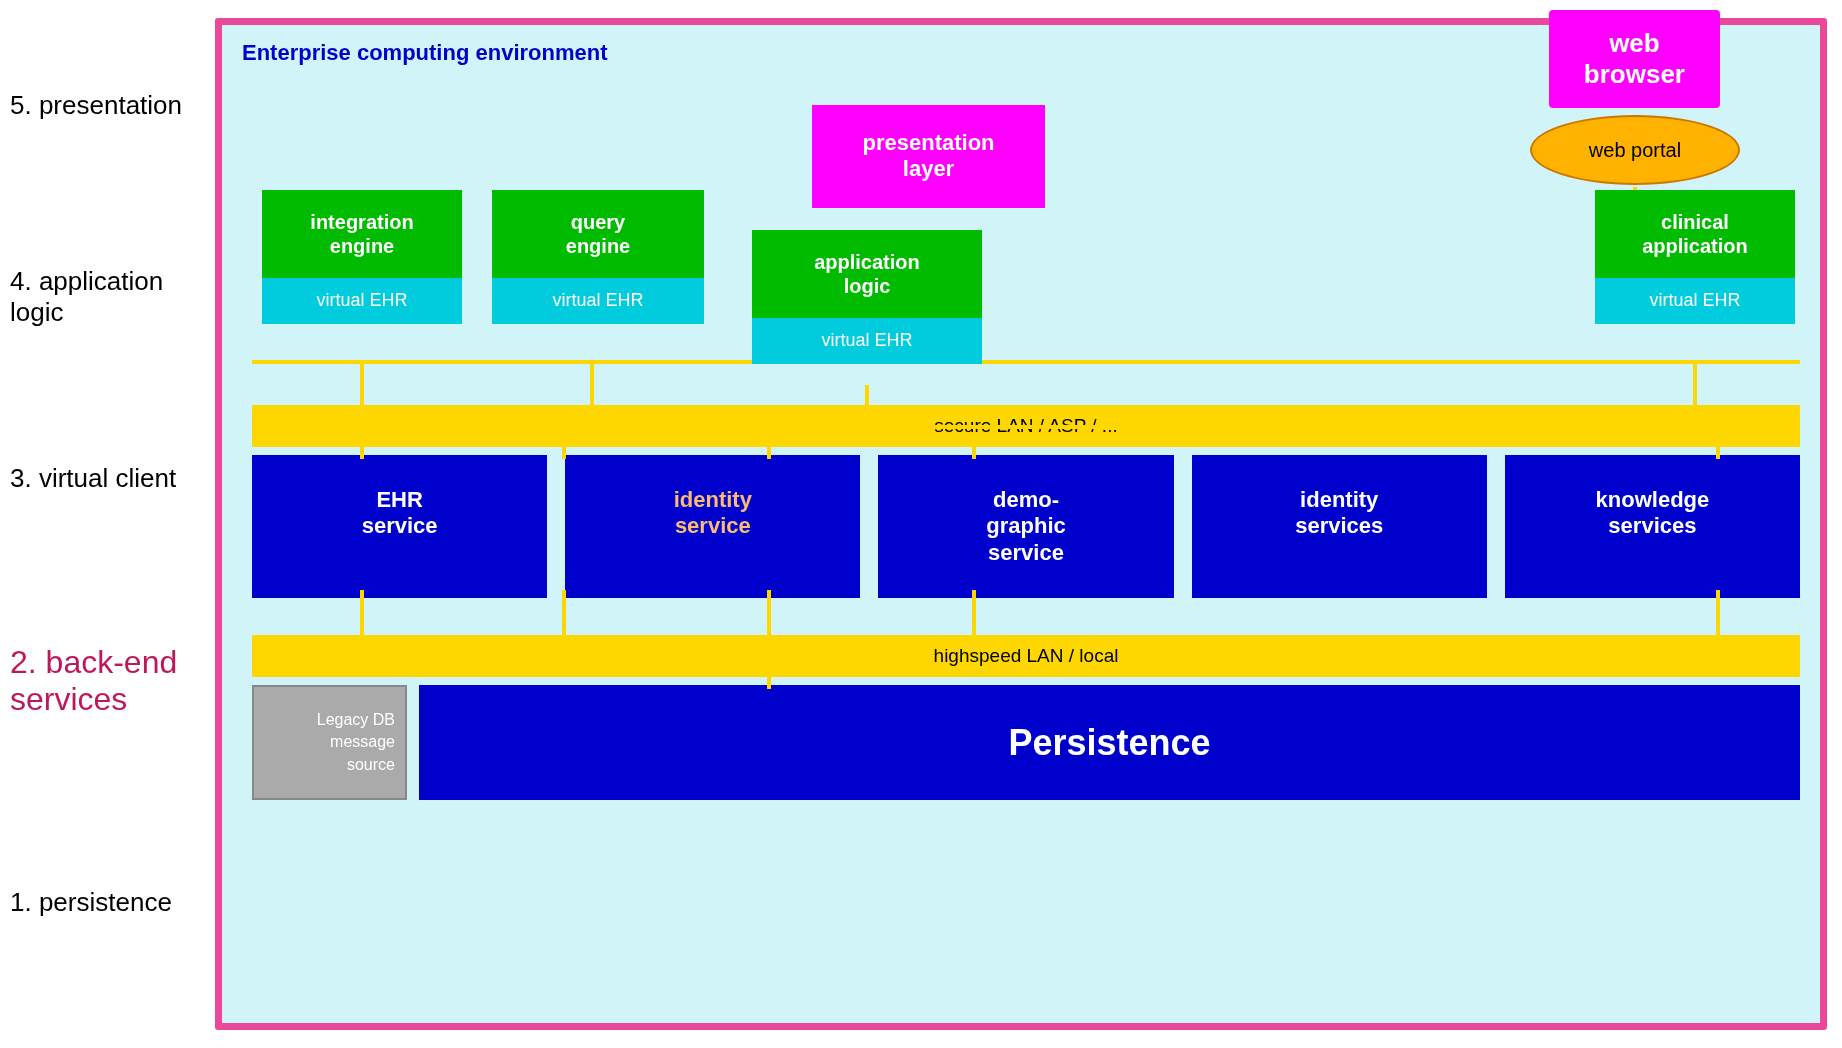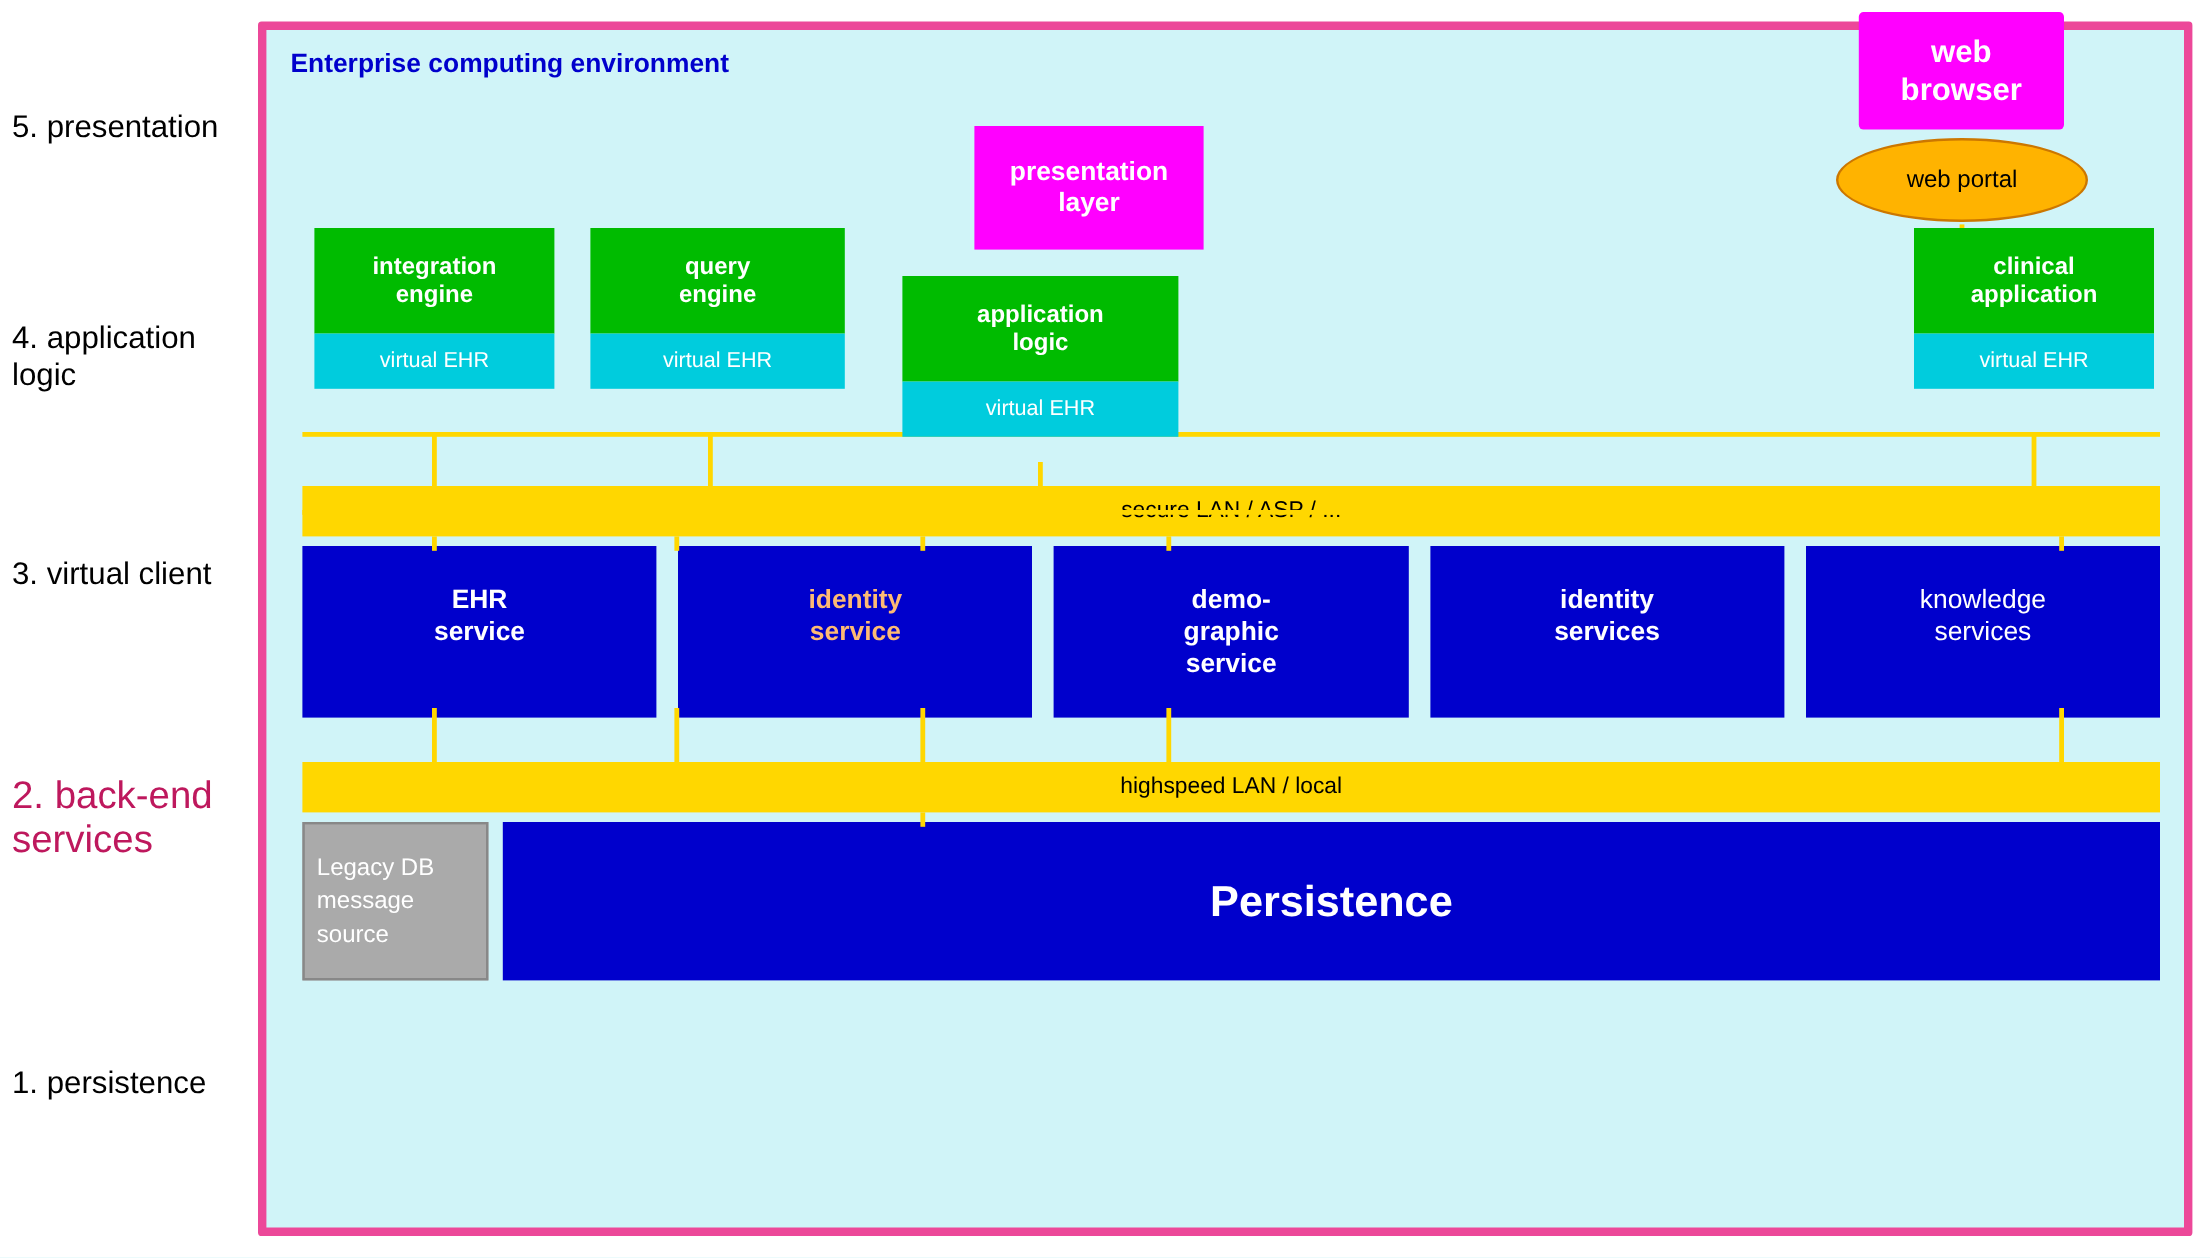--- a/index.html
+++ b/index.html
@@ -54,21 +54,21 @@
       <span style="white-space:pre-line;">web
 browser</span>
     </div>
 
     <div style="position:absolute;top:90px;right:80px;width:210px;height:70px;background:#FFB300;border-radius:50%;display:flex;align-items:center;justify-content:center;font-size:20px;color:#000;border:2px solid #cc7700;z-index:5;">
       <span>web portal</span>
     </div>
 
     <div style="position:absolute;top:110px;right:183px;width:4px;height:50px;background:#FFD700;z-index:4;"></div>
 
-    <div style="position:absolute;top:80px;left:590px;width:191px;background:#ff00ff;color:white;font-weight:bold;font-size:22px;text-align:center;padding:25px 10px;line-height:1.2;z-index:5;">
+    <div style="position:absolute;top:80px;left:590px;width:233px;background:#ff00ff;color:white;font-weight:bold;font-size:22px;text-align:center;padding:25px 10px;line-height:1.2;z-index:5;">
       <span style="white-space:pre-line;">presentation
 layer</span>
     </div>
 
     <div style="position:absolute;top:165px;left:40px;width:200px;z-index:5;">
       <div style="background:#00bb00;color:white;font-weight:bold;font-size:20px;text-align:center;padding:20px 8px;line-height:1.2;">
         <span style="white-space:pre-line;">integration
 engine</span>
       </div>
       <div style="background:#00ccdd;color:white;font-size:18px;text-align:center;padding:12px 4px;line-height:1.2;">
@@ -131,21 +131,21 @@
       </div>
       <div style="background:#0000cc;color:white;font-weight:bold;font-size:22px;text-align:center;padding:32px 10px;line-height:1.2;flex:1;">
         <span style="white-space:pre-line;">demo-
 graphic
 service</span>
       </div>
       <div style="background:#0000cc;color:white;font-weight:bold;font-size:22px;text-align:center;padding:32px 10px;line-height:1.2;flex:1;">
         <span style="white-space:pre-line;">identity
 services</span>
       </div>
-      <div style="background:#0000cc;color:white;font-weight:normal;font-size:22px;text-align:center;padding:32px 10px;line-height:1.2;flex:1;">
+      <div style="background:#0000cc;color:white;font-weight:bold;font-size:22px;text-align:center;padding:32px 10px;line-height:1.2;flex:1;">
         <span style="white-space:pre-line;">knowledge
 services</span>
       </div>
     </div>
 
     <div style="position:absolute;top:422px;left:138px;width:4px;height:12px;background:#FFD700;z-index:3;"></div>
 
     <div style="position:absolute;top:422px;left:340px;width:4px;height:12px;background:#FFD700;z-index:3;"></div>
 
     <div style="position:absolute;top:422px;left:545px;width:4px;height:12px;background:#FFD700;z-index:3;"></div>
@@ -161,21 +161,21 @@
     <div style="position:absolute;top:565px;left:138px;width:4px;height:47px;background:#FFD700;z-index:3;"></div>
     <div style="position:absolute;top:565px;left:340px;width:4px;height:47px;background:#FFD700;z-index:3;"></div>
     <div style="position:absolute;top:565px;left:545px;width:4px;height:47px;background:#FFD700;z-index:3;"></div>
     <div style="position:absolute;top:565px;left:750px;width:4px;height:47px;background:#FFD700;z-index:3;"></div>
     <div style="position:absolute;top:565px;right:100px;width:4px;height:47px;background:#FFD700;z-index:3;"></div>
 
     <div style="position:absolute;top:400px;left:30px;right:20px;height:4px;background:#FFD700;z-index:2;"></div>
 
     <div style="position:absolute;top:660px;left:30px;right:20px;display:flex;gap:0;align-items:stretch;">
 
-      <div style="background:#aaaaaa;color:white;font-size:20px;text-align:left;padding:22px 10px;line-height:1.4;width:155px;flex-shrink:0;border:2px solid #888;">
+      <div style="background:#aaaaaa;color:white;font-size:16px;text-align:right;padding:22px 10px;line-height:1.4;width:155px;flex-shrink:0;border:2px solid #888;">
         <span style="white-space:pre-line;">Legacy DB
 message
 source</span>
       </div>
 
       <div style="background:#0000cc;color:white;font-weight:bold;font-size:36px;text-align:center;padding:35px 20px;flex:1;margin-left:12px;display:flex;align-items:center;justify-content:center;">
         <span>Persistence</span>
       </div>
     </div>
 

